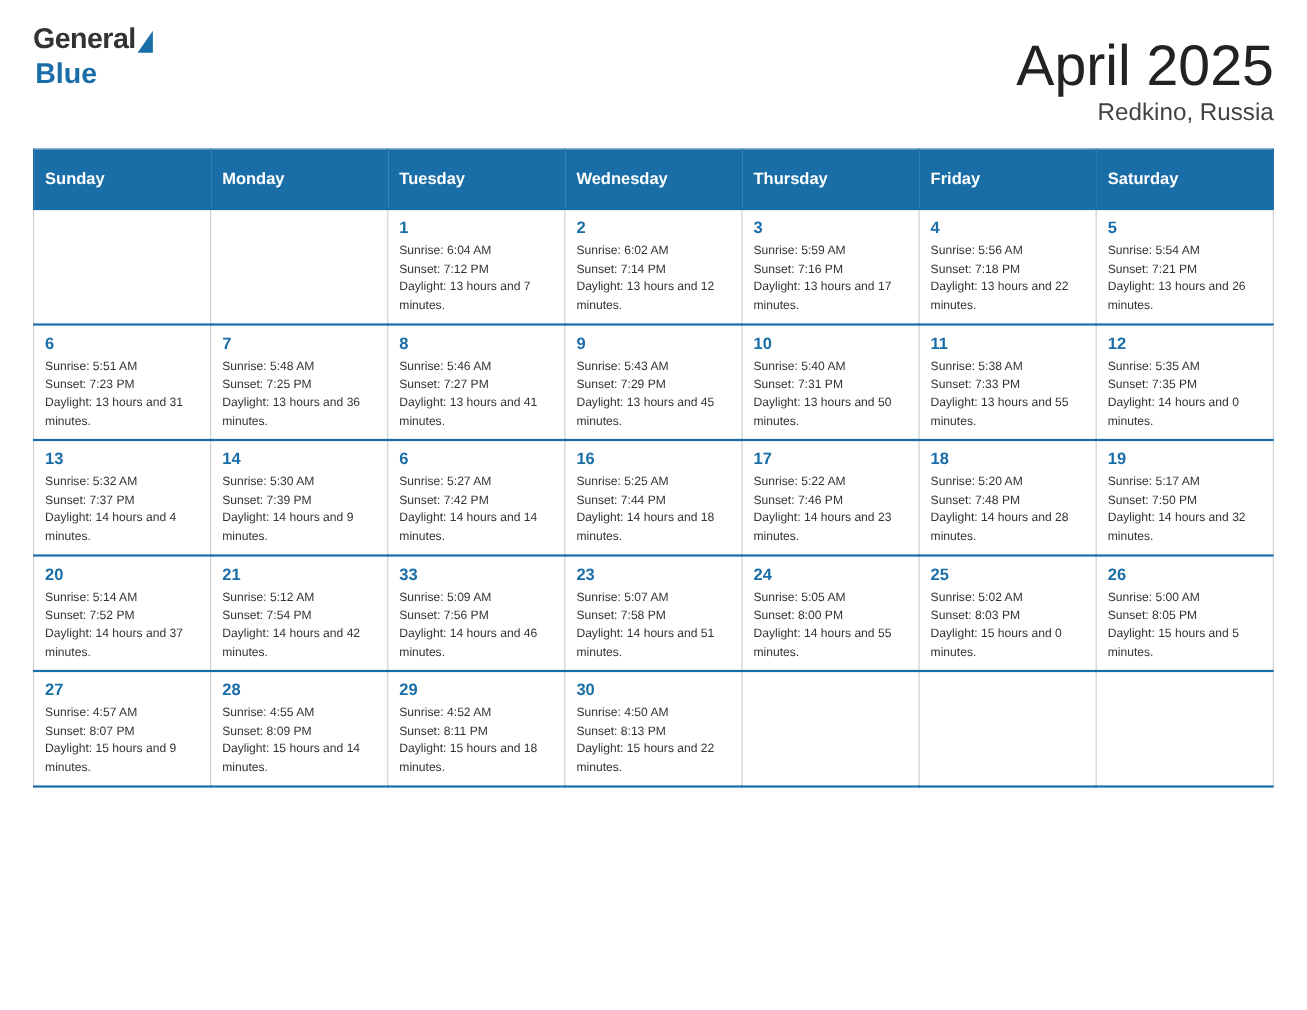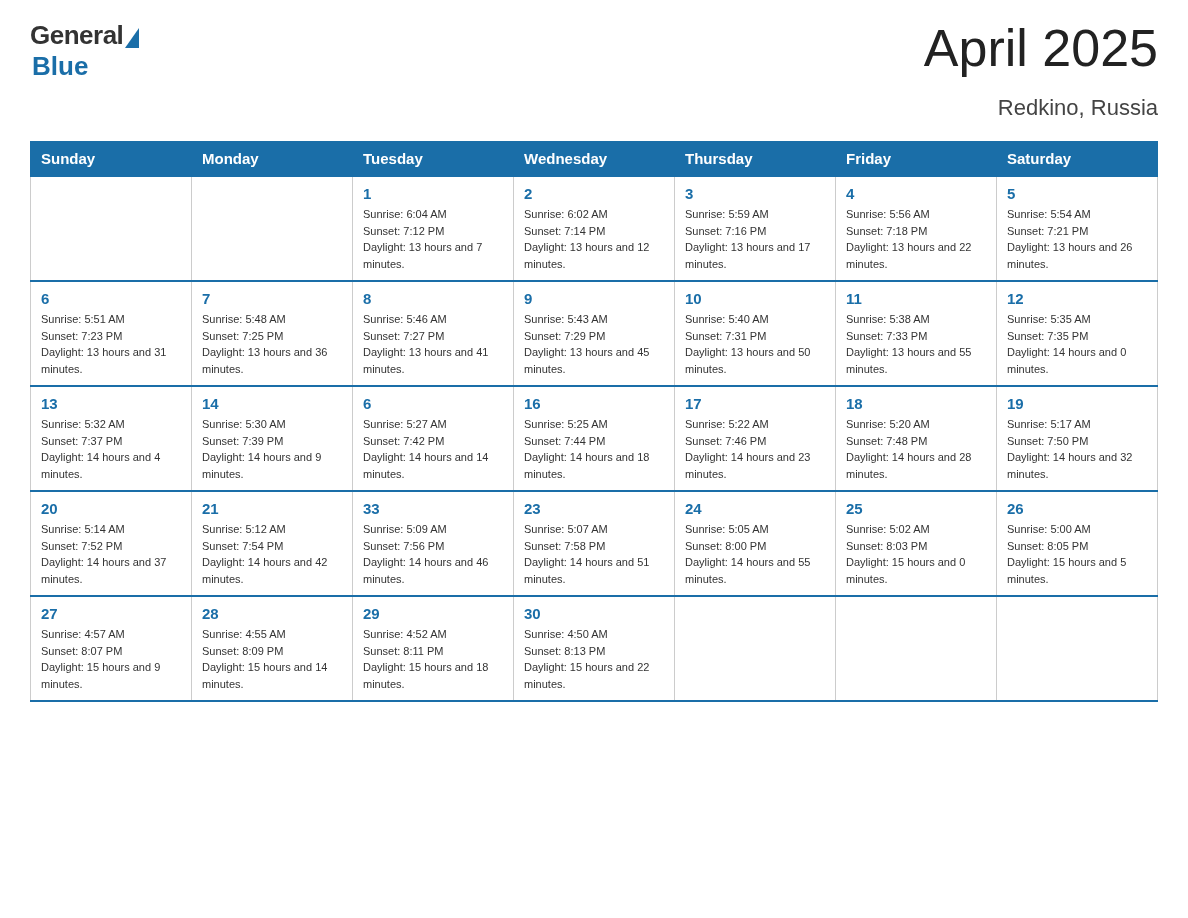--- a/index.html
+++ b/index.html
@@ -48,37 +48,38 @@
       margin-left: 2px;
     }
     .title-block {
       text-align: right;
     }
     .title-month {
       font-size: 52px;
       font-weight: normal;
       color: #222;
       line-height: 1.1;
+      margin-top: 12px;
     }
     .title-location {
       font-size: 22px;
       color: #444;
-      margin-top: 18px;
+      margin-top: 0;
     }
     .calendar {
       width: 100%;
       border-collapse: collapse;
       border: 1px solid #aaa;
     }
     .calendar th {
       background-color: #1a6ea8;
       color: #fff;
       font-size: 15px;
       font-weight: bold;
-      padding: 8px 10px;
+      padding: 18px 10px;
       text-align: left;
       border: 1px solid #1a6ea8;
     }
     .calendar td {
       vertical-align: top;
       padding: 8px 10px;
       border: 1px solid #ccc;
       width: calc(100% / 7);
       min-height: 100px;
       font-size: 13px;

